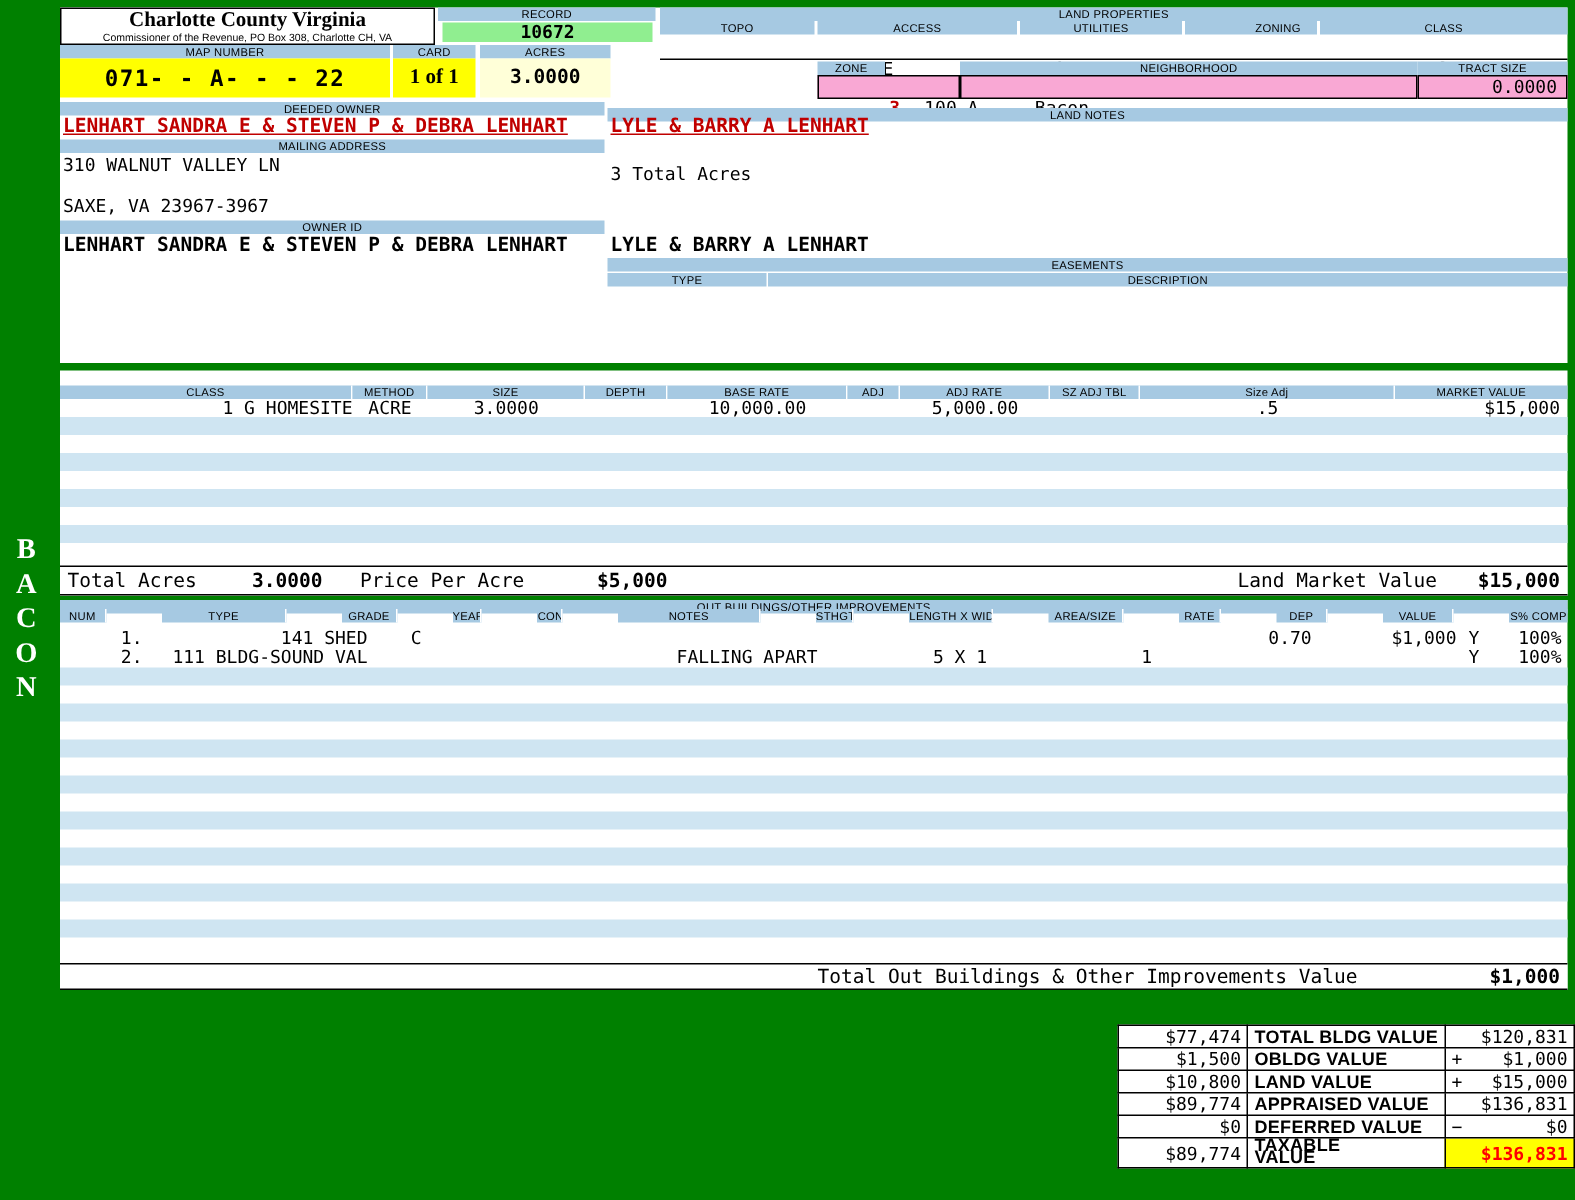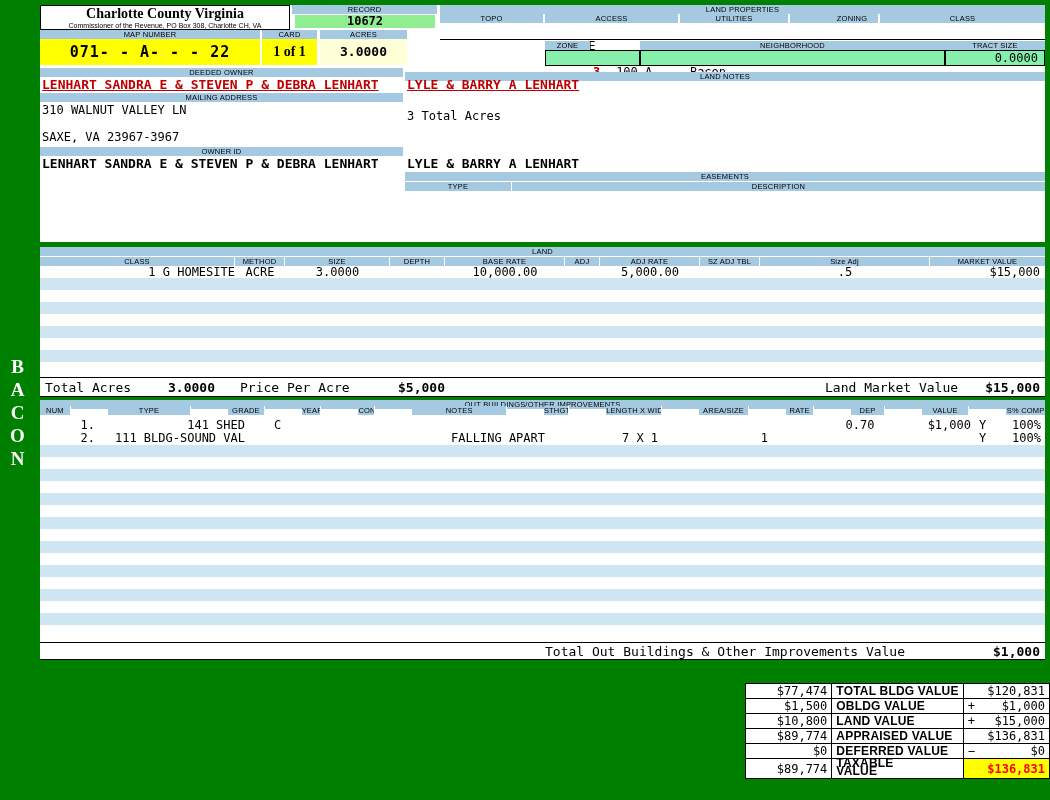--- a/index.html
+++ b/index.html
@@ -47,21 +47,21 @@
 
   #mapH{left:40px;top:30px;width:220px;} #cardH{left:262px;top:30px;width:55px;} #acresH{left:320px;top:30px;width:87px;}
   #mapV{position:absolute;left:40px;top:39px;width:220px;height:26px;background:#FFFF00;
         font-weight:bold;font-size:15px;letter-spacing:1px;text-align:center;line-height:26px;white-space:pre;}
   #cardV{position:absolute;left:262px;top:39px;width:55px;height:26px;background:#FFFF00;
          font-family:"Liberation Serif",serif;font-weight:bold;font-size:14px;text-align:center;line-height:26px;}
   #acresV{position:absolute;left:320px;top:39px;width:87px;height:26px;background:#FFFFD8;
           font-weight:bold;font-size:13px;text-align:center;line-height:26px;}
 
   #zoneH{left:545px;top:41px;width:45px;} #nbhH{left:640px;top:41px;width:305px;} #tractH{left:945px;top:41px;width:100px;}
-  .zbox{position:absolute;top:50px;height:16px;border:1px solid #000;font-size:12px;line-height:14px;white-space:pre;background:#86efac;}
+  .zbox{position:absolute;top:50px;height:16px;border:1px solid #000;font-size:12px;line-height:14px;white-space:pre;background:#f9a8d4;}
   #zoneBox{left:545px;width:95px;} #nbhBox{left:640px;width:305px;} #tractBox{left:945px;width:100px;text-align:right;padding-right:6px;}
   .z1{margin-left:18px;color:#C00000;font-weight:bold;} .z2{margin-left:16px;} .nb{margin-left:20px;}
 
   #deedH{left:40px;top:68px;width:363px;}
   #deedV{left:42px;top:78px;font-size:13px;}
   #lnotesH{left:405px;top:72px;width:640px;}
   #coRed{left:407px;top:78px;font-size:13px;}
   #note{left:407px;top:110px;}
   #mailH{left:40px;top:93px;width:363px;}
   #addr1{left:42px;top:104px;} #addr2{left:42px;top:131px;}
@@ -180,21 +180,20 @@
   <div id="addr1" class="v">310 WALNUT VALLEY LN</div>
   <div id="addr2" class="v">SAXE, VA 23967-3967</div>
   <div id="ownH" class="h">OWNER ID</div>
   <div id="ownV" class="v b">LENHART SANDRA E &amp; STEVEN P &amp; DEBRA LENHART</div>
   <div id="coBlack" class="v b">LYLE &amp; BARRY A LENHART</div>
 
   <div id="easeH" class="h">EASEMENTS</div>
   <div id="easeType" class="h">TYPE</div>
   <div id="easeDesc" class="h">DESCRIPTION</div>
 
-  <div id="landTitle" class="h">LAND</div>
   <div id="landHead" class="trow">
     <div class="hc L0">CLASS</div>
     <div class="hc L1">METHOD</div>
     <div class="hc L2">SIZE</div>
     <div class="hc L3">DEPTH</div>
     <div class="hc L4">BASE RATE</div>
     <div class="hc L5">ADJ</div>
     <div class="hc L6">ADJ RATE</div>
     <div class="hc L7">SZ ADJ TBL</div>
     <div class="hc L8">Size Adj</div>
@@ -266,21 +265,21 @@
     </div>
   </div>
   <div id="obR2" class="trow obrow">
     <div class="dc O0">2.</div>
     <div class="dc O1">111 BLDG-SOUND VAL</div>
     <div class="dc O2 ctr"></div>
     <div class="dc O3"></div>
     <div class="dc O4"></div>
     <div class="dc O5">FALLING APART</div>
     <div class="dc O6"></div>
-    <div class="dc O7 ctr">7 X 1</div>
+    <div class="dc O7 ctr">5 X 1</div>
     <div class="dc O8">1</div>
     <div class="dc O9"></div>
     <div class="dc O10 ctr"></div>
     <div class="dc O11"></div>
     <div class="dc O12 comp">
       <span>Y</span>
       <span>100%</span>
     </div>
   </div>
   <div id="obStripes" class="stripes">

